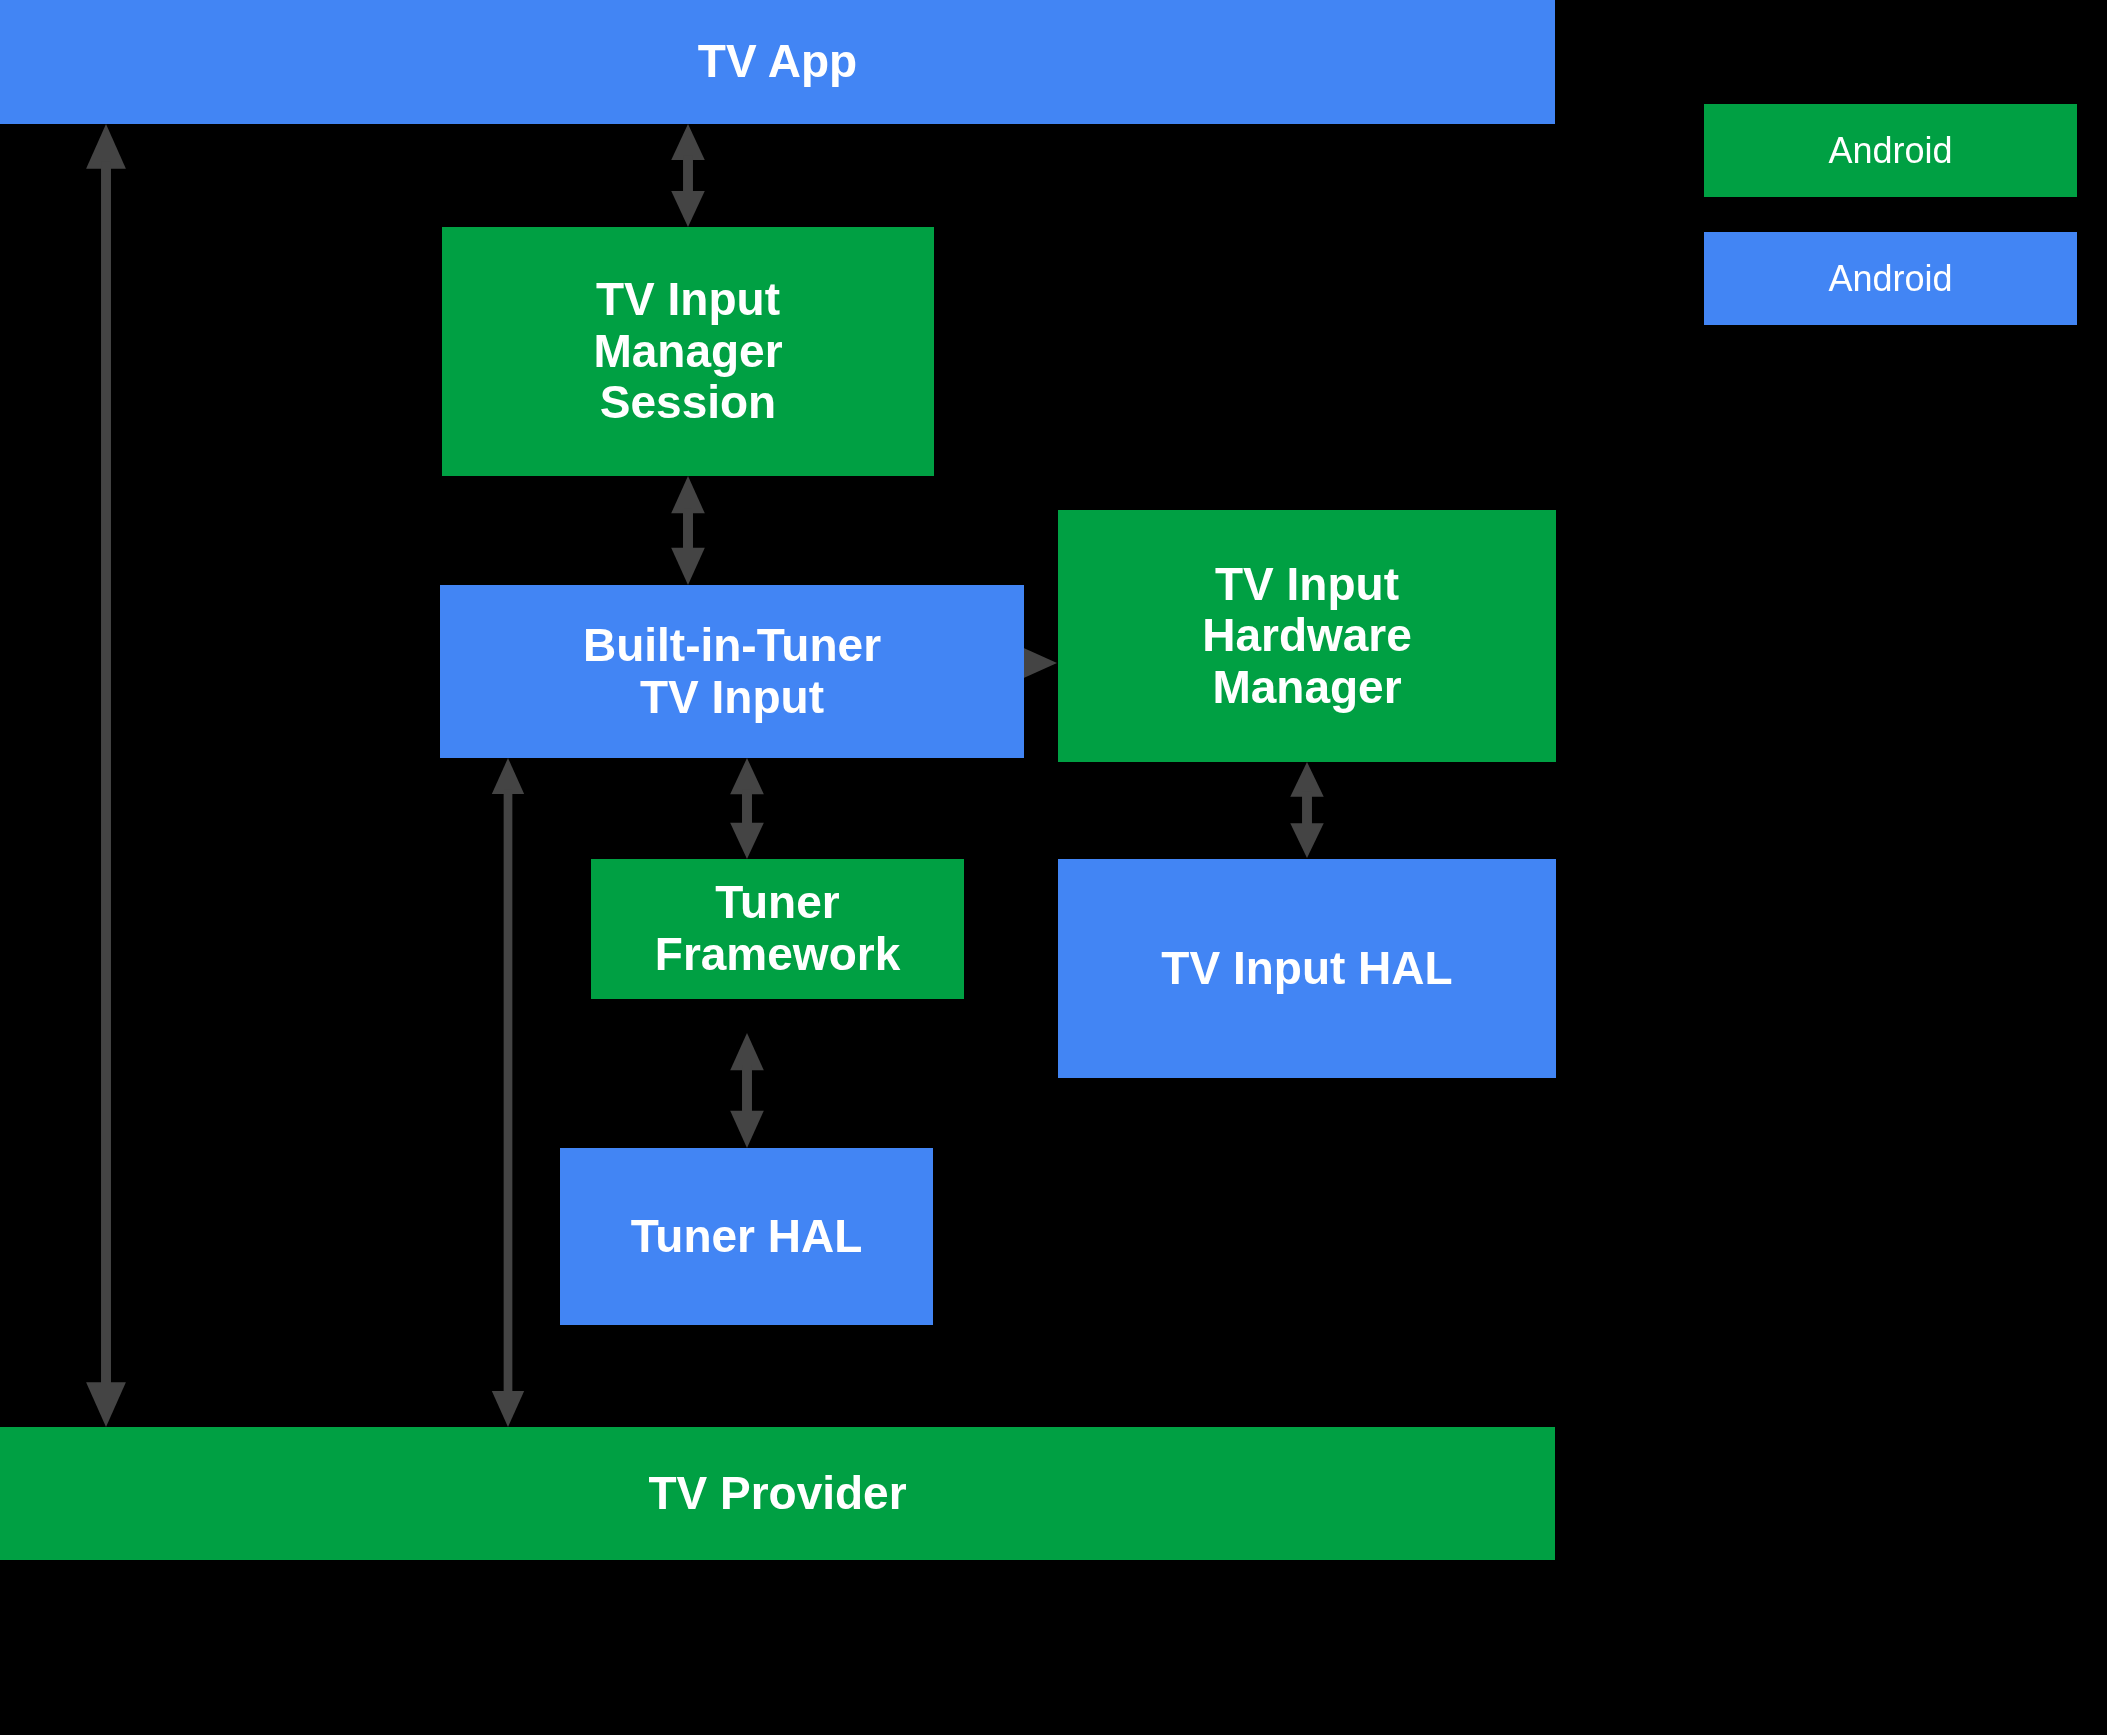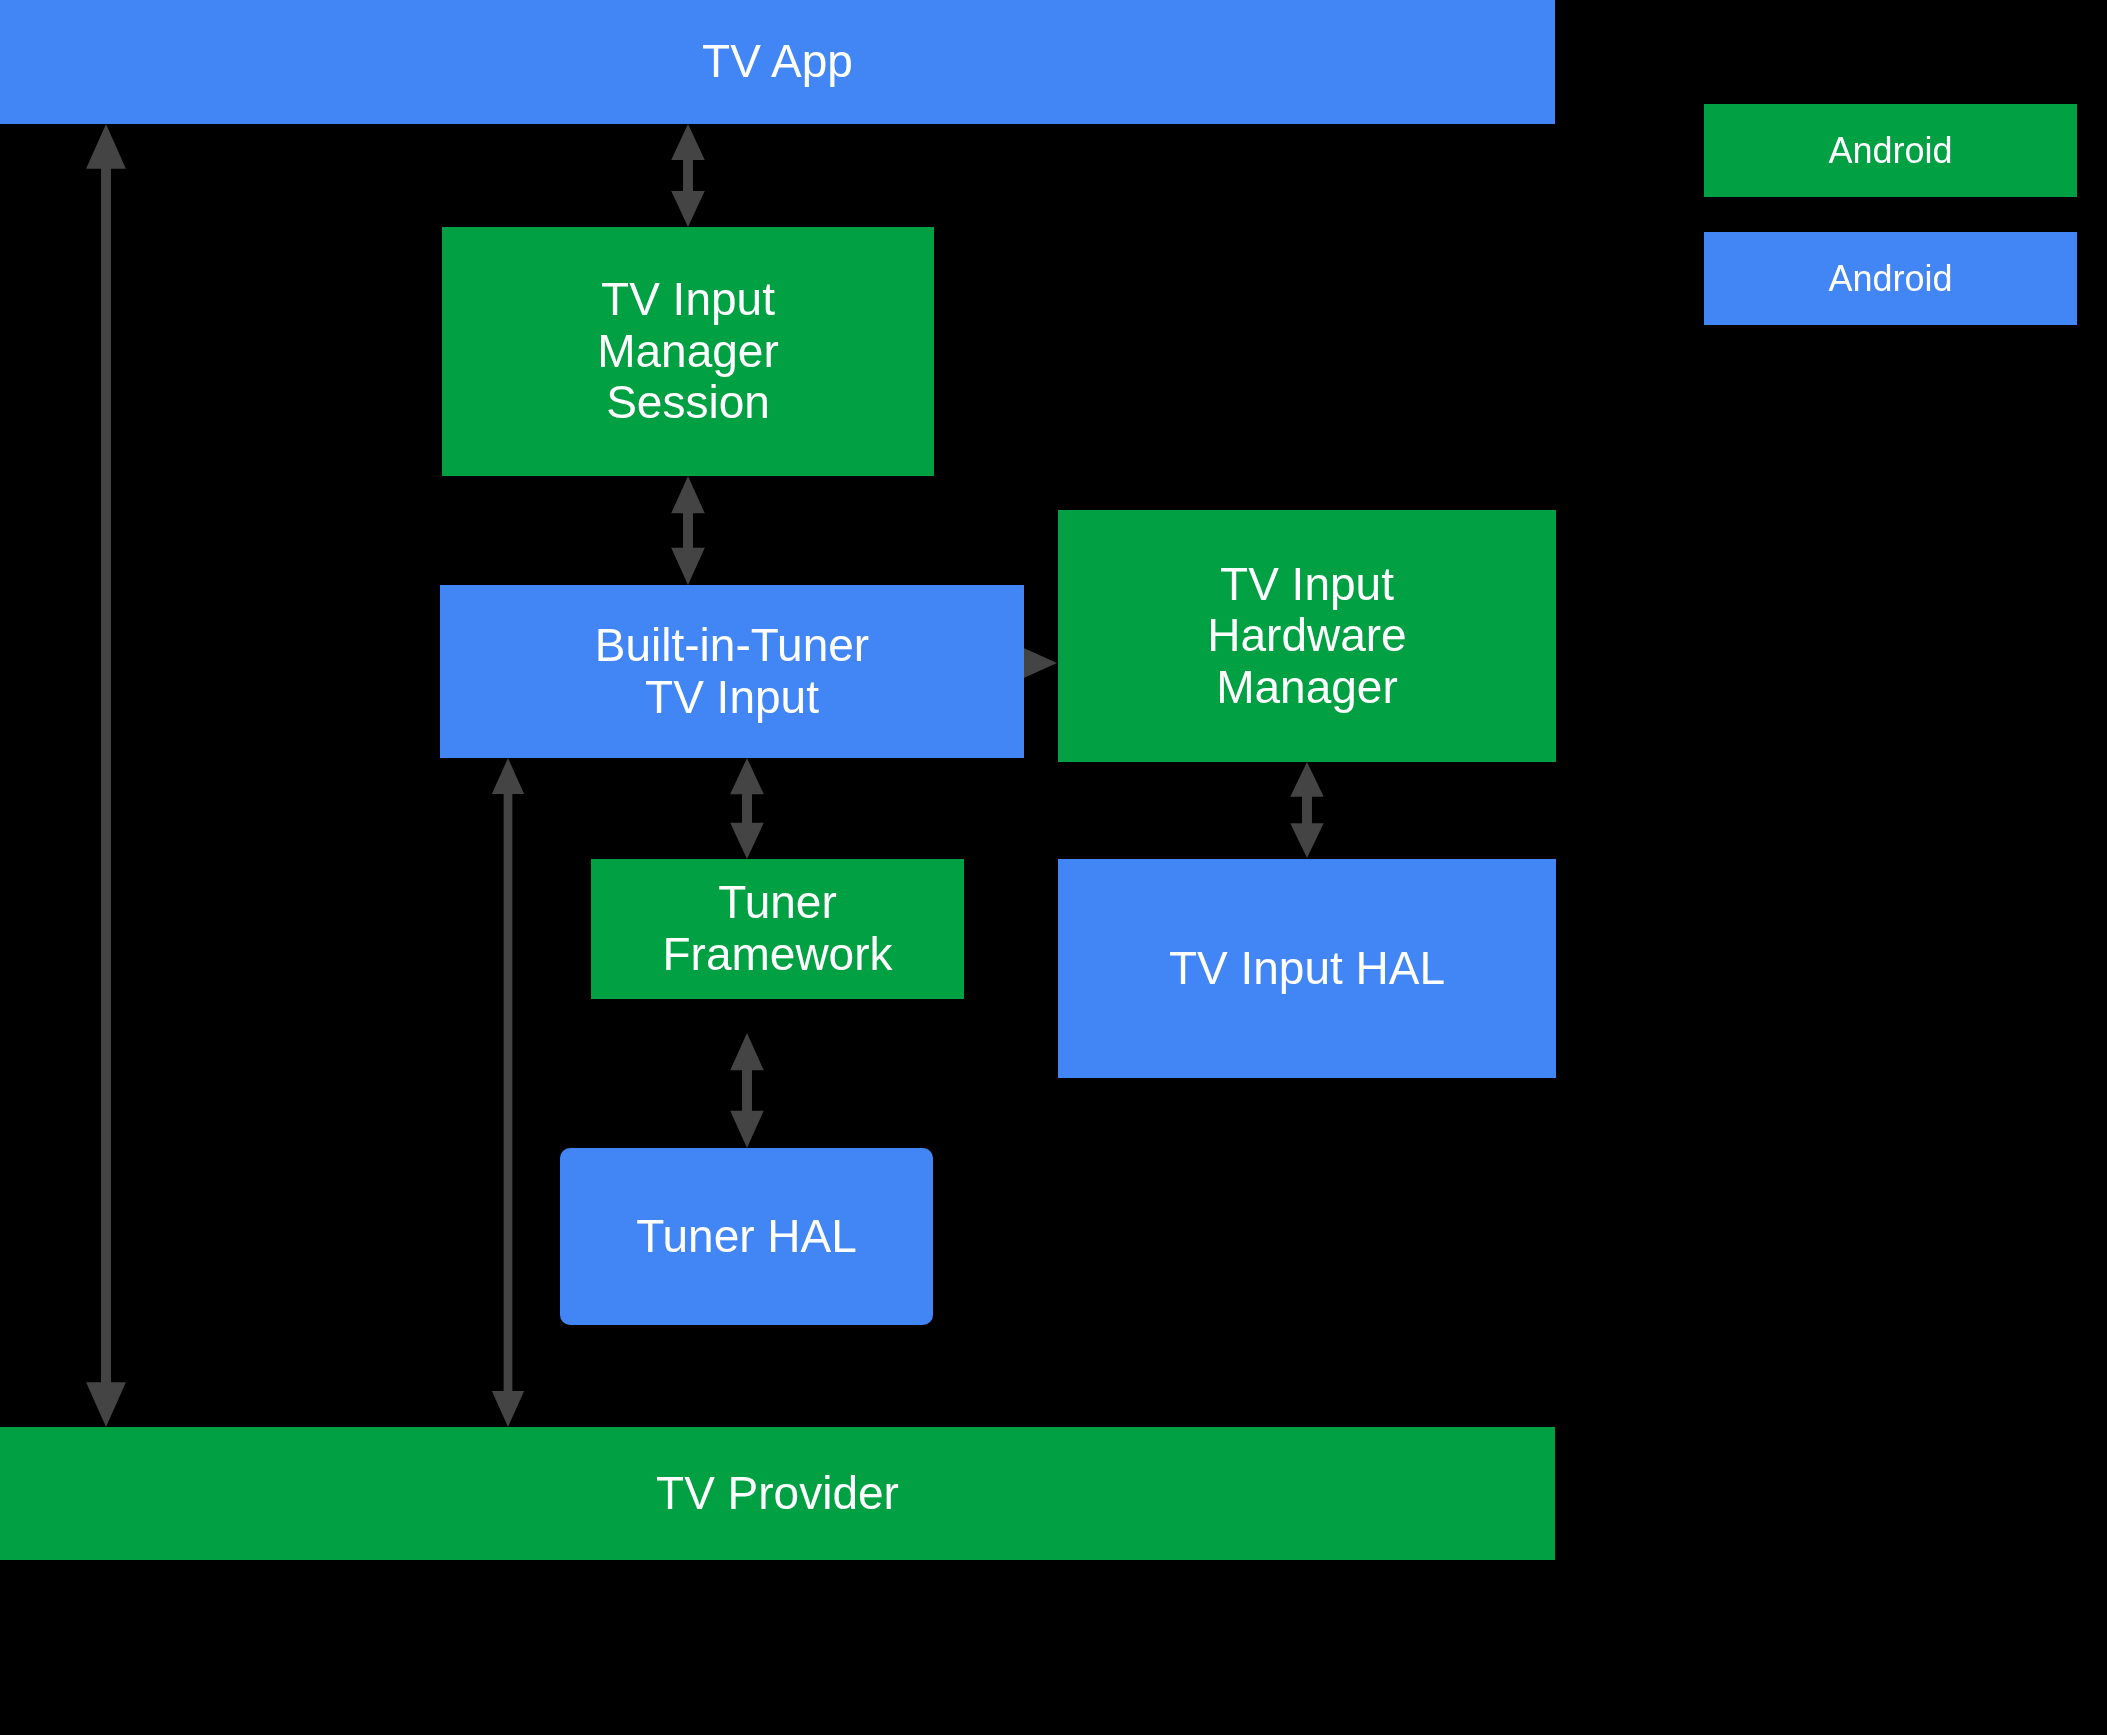--- a/index.html
+++ b/index.html
@@ -15,37 +15,37 @@
     overflow: hidden;
     font-family: "Liberation Sans", sans-serif;
   }
   .box {
     position: absolute;
     display: flex;
     align-items: center;
     justify-content: center;
     text-align: center;
     color: #ffffff;
-    font-weight: normal;
+    font-weight: bold;
     line-height: 1.12;
     box-sizing: border-box;
     padding: 0 15px;
     white-space: pre-line;
   }
   .android { background: #00A043; }
   .device  { background: #4285F4; }
 
   
   #box-tv-app            { left: 0px;    top: 0px;    width: 1555px; height: 124px;  font-size: 46px; }
   #box-tim-session       { left: 442px;  top: 227px;  width: 492px;  height: 249px;  font-size: 46px; }
   #box-builtin-tuner     { left: 440px;  top: 585px;  width: 584px;  height: 173px;  font-size: 46px; }
   #box-tihm              { left: 1058px; top: 510px;  width: 498px;  height: 252px;  font-size: 46px; }
   #box-tuner-framework   { left: 591px;  top: 859px; width: 373px;  height: 140px;  font-size: 46px; }
   #box-tv-input-hal      { left: 1058px; top: 859px; width: 498px;  height: 219px;  font-size: 46px; }
-  #box-tuner-hal         { left: 560px;  top: 1148px; width: 373px;  height: 177px;  font-size: 46px; border-radius: 10px; }
+  #box-tuner-hal         { left: 560px;  top: 1148px; width: 373px;  height: 177px;  font-size: 46px; }
   #box-tv-provider       { left: 0px;    top: 1427px; width: 1555px; height: 133px;  font-size: 46px; }
 
   
   #legend { position: absolute; left: 1680px; top: 104px; width: 373px; height: 222px; }
   .legend-box {
     position: absolute;
     left: 0; width: 373px; height: 93px;
     display: flex; align-items: center; justify-content: center;
     color: #ffffff; font-size: 36px; font-weight: normal; margin-left: 24px;
   }

